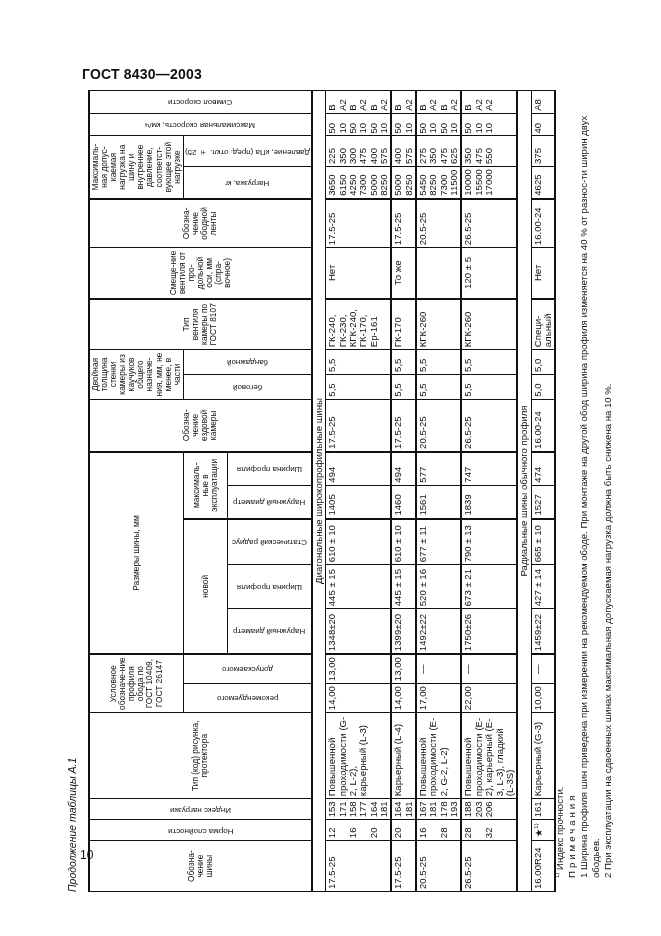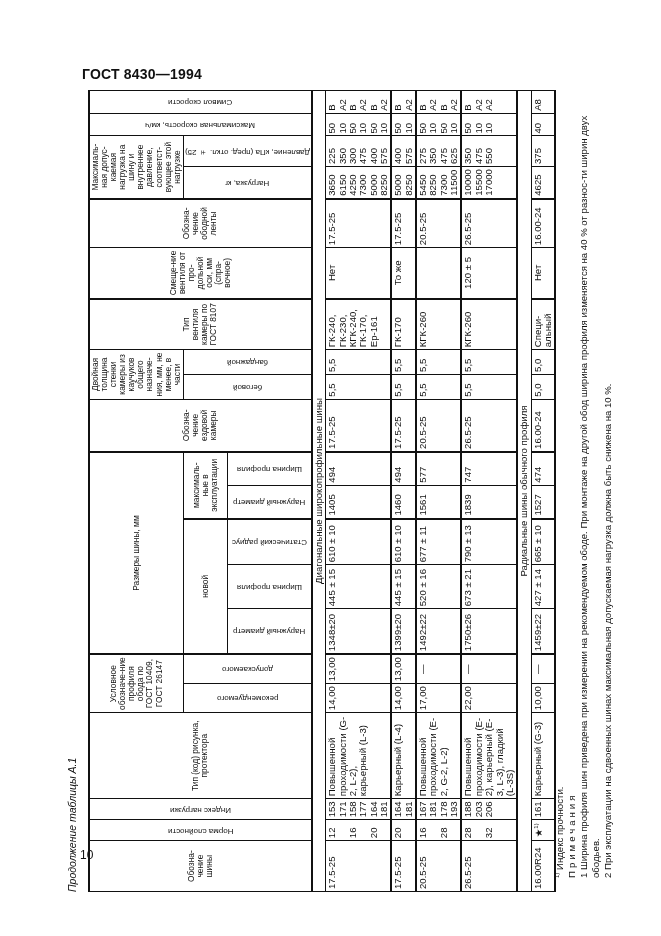--- a/index.html
+++ b/index.html
@@ -20,21 +20,21 @@
   .c{text-align:center;}
   .notes{position:absolute;left:0;top:488px;width:802px;font-size:9.6px;line-height:1.25;}
   .notes p{margin:0;}
   .indent{padding-left:14px;}
   .spaced{letter-spacing:3px;}
   sup{font-size:6px;}
 </style>
 </head>
 <body>
 
-<div class="doc-header">ГОСТ 8430—1994</div>
+<div class="doc-header">ГОСТ 8430—2003</div>
 <div class="page-num">10</div>
 
 <div class="rot">
   <div class="caption">Продолжение таблицы А.1</div>
   <table class="t">
     <thead>
       <tr class="thick-t">
         <th rowspan="3" style="width:46px">Обозна-чение шины</th>
         <th rowspan="3" style="width:16px">
             <div class="vt">Норма слойности</div>

